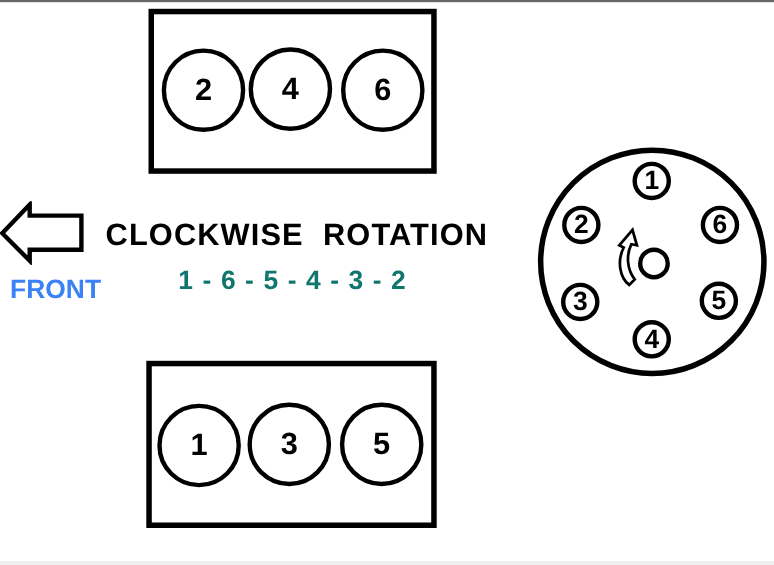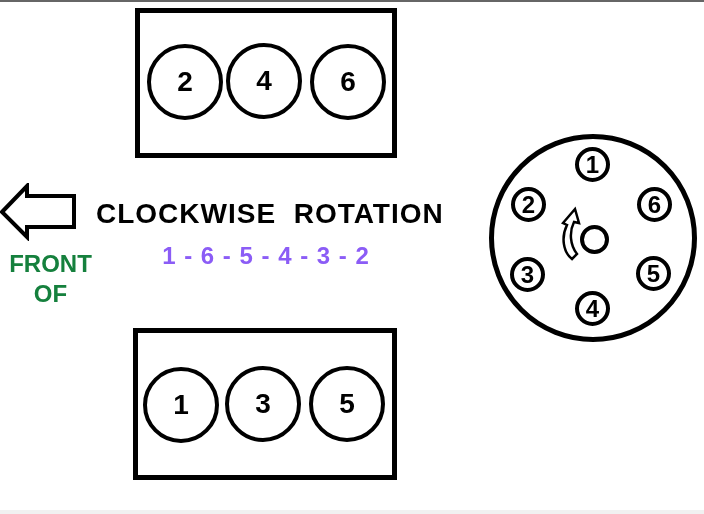--- a/index.html
+++ b/index.html
@@ -35,28 +35,28 @@
     left: 96px; top: 198px; width: 340px;
     text-align: center;
     font-weight: bold; font-size: 28px; letter-spacing: 1px;
     color: #000;
     white-space: pre;
   }
   .firing-order {
     left: 96px; top: 242px; width: 340px;
     text-align: center;
     font-weight: bold; font-size: 24px; letter-spacing: 1px;
-    color: #8b5cf6;
+    color: #0f766e;
     white-space: pre;
   }
   .front-label {
     left: 0; top: 249px; width: 101px;
     text-align: center;
     font-weight: bold; font-size: 24px; line-height: 30px;
-    color: #15803d;
+    color: #3b82f6;
   }
   .dist-cap {
     left: 489px; top: 134px; width: 208px; height: 208px;
     border: 5px solid #000; border-radius: 50%;
     background: #fff;
   }
   .terminal {
     width: 35px; height: 35px;
     border: 4px solid #000; border-radius: 50%;
     background: #fff;
@@ -86,21 +86,20 @@
   <div class="abs cyl" style="left:87px; top:33px;">3</div>
   <div class="abs cyl" style="left:171px; top:33px;">5</div>
 </div>
 
 <svg class="abs" style="left:0; top:183px;" width="78" height="58" viewBox="0 0 78 58">
   <polygon points="2,29 27,3 27,13 74,13 74,44 27,44 27,54" fill="#ffffff" stroke="#000000" stroke-width="4" stroke-linejoin="miter"></polygon>
 </svg>
 
 <div class="abs front-label">
   <div>FRONT</div>
-  <div>OF</div>
 </div>
 
 <div class="abs title">CLOCKWISE  ROTATION</div>
 <div class="abs firing-order">1 - 6 - 5 - 4 - 3 - 2</div>
 
 <div class="abs dist-cap"></div>
 
 <div class="abs terminal" style="left:575px; top:147px;">1</div>
 <div class="abs terminal" style="left:511px; top:187px;">2</div>
 <div class="abs terminal" style="left:637px; top:187px;">6</div>

